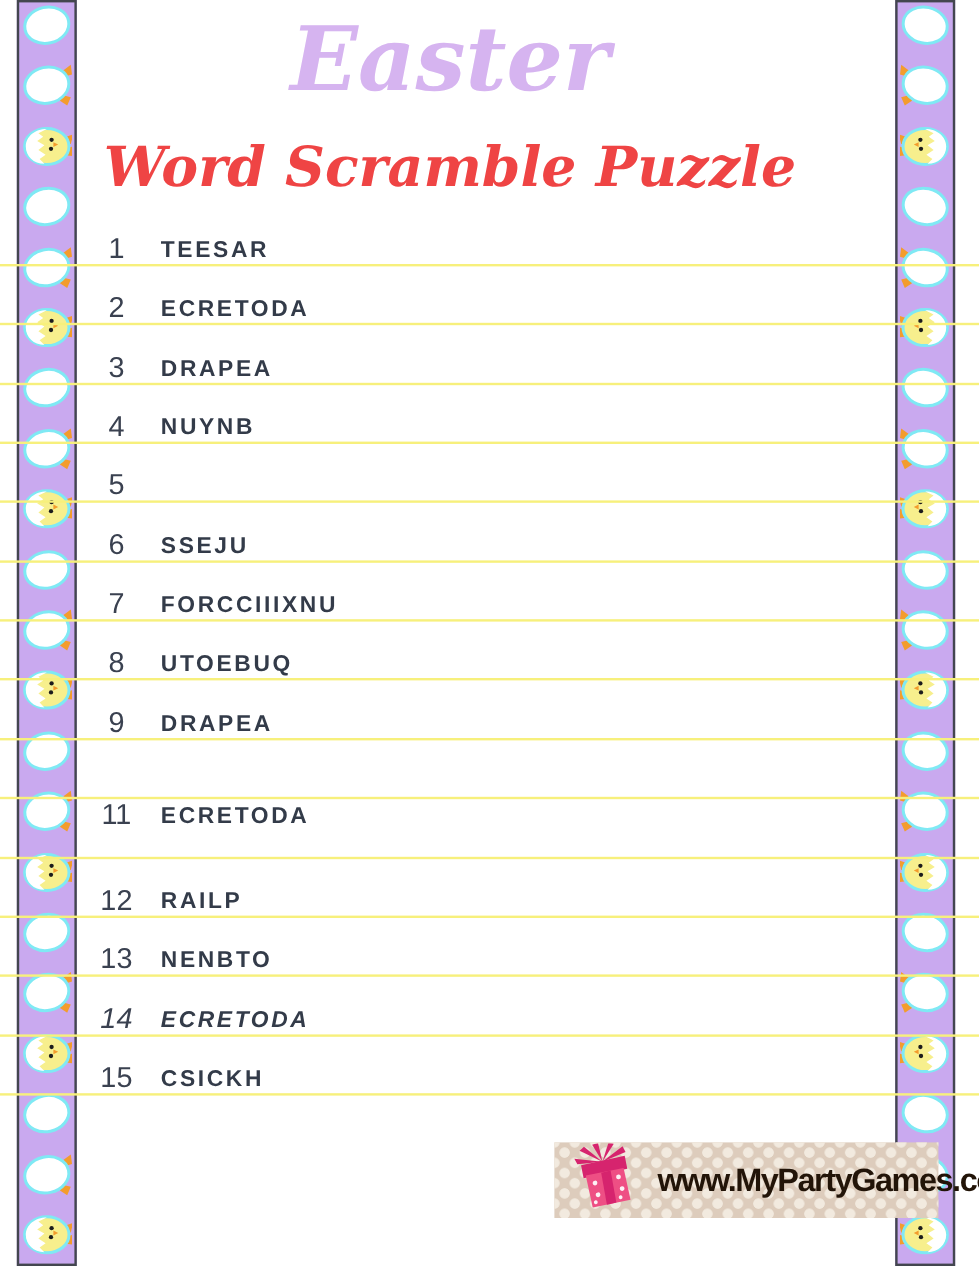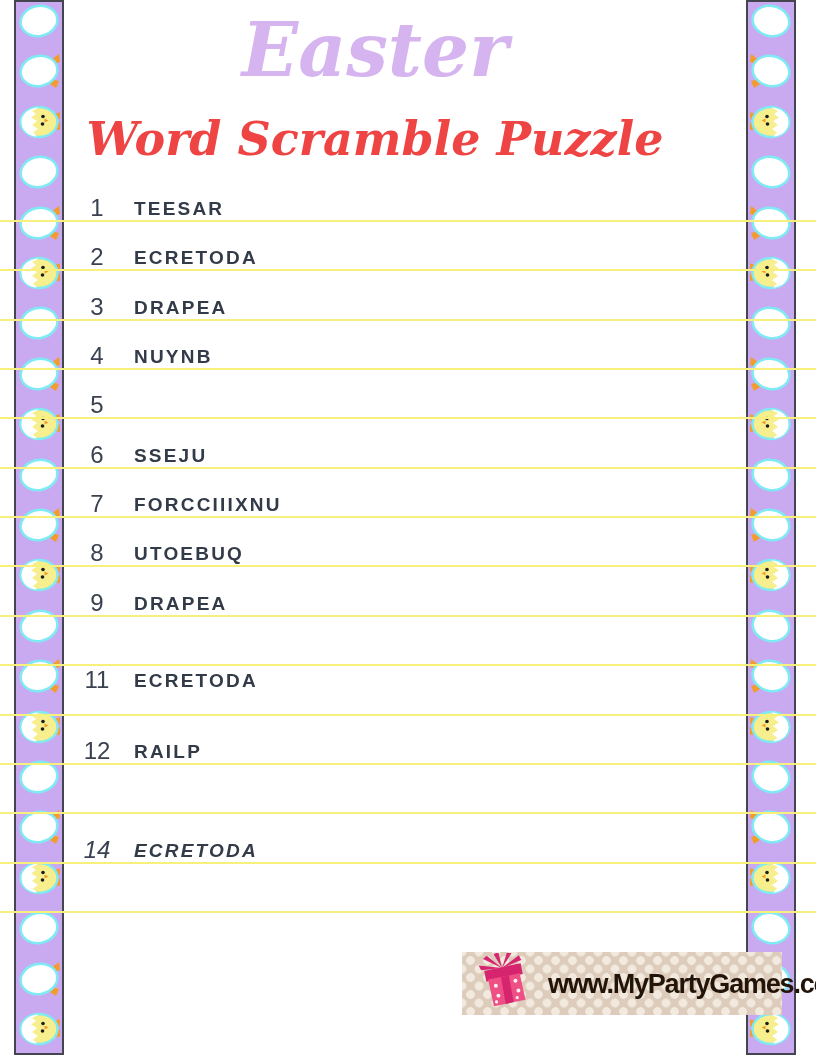--- a/index.html
+++ b/index.html
@@ -549,19 +549,27 @@
     <div class="row" style="top: 665px;">
       <span class="num">11</span>
       <span class="word">ECRETODA</span>
     </div>
     <div class="ruled-line" style="top: 762.85px;"></div>
     <div class="row" style="top: 735.85px; padding-left: 23px;">
       <span class="num">12</span>
       <span class="word">RAILP</span>
     </div>
     <div class="ruled-line" style="top: 812.2px;"></div>
+    <div class="row" style="top: 785.2px;">
+      <span class="num">13</span>
+      <span class="word">NENBTO</span>
+    </div>
     <div class="ruled-line" style="top: 861.55px;"></div>
     <div class="row" style="top: 834.55px; font-style: italic;">
       <span class="num">14</span>
       <span class="word">ECRETODA</span>
     </div>
     <div class="ruled-line" style="top: 910.9px;"></div>
+    <div class="row" style="top: 883.9px;">
+      <span class="num">15</span>
+      <span class="word">CSICKH</span>
+    </div>
   </div>
 
 </body></html>

